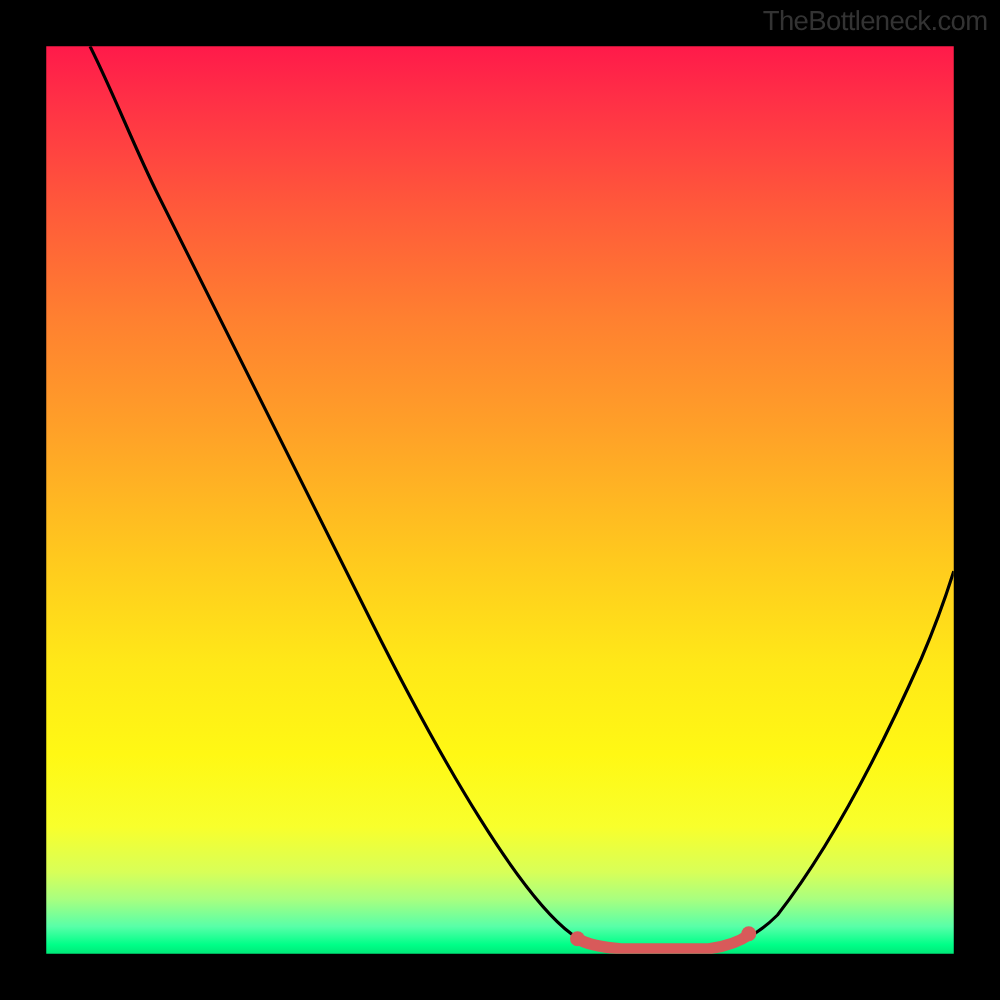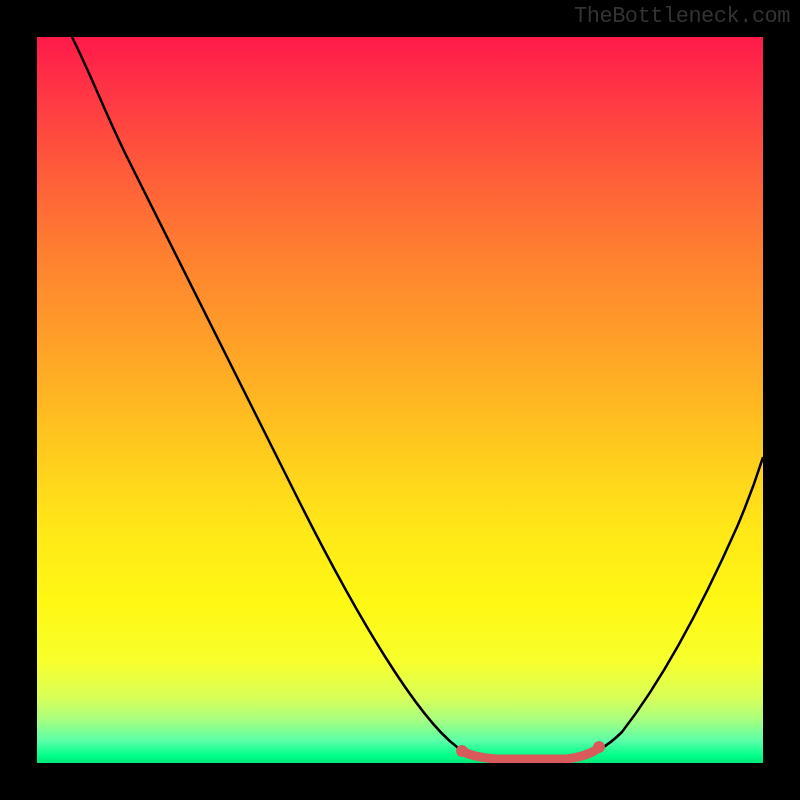--- a/index.html
+++ b/index.html
@@ -8,21 +8,20 @@
     background: #000;
     width: 800px;
     height: 800px;
     overflow: hidden;
     font-family: Arial, Helvetica, sans-serif;
   }
   .container {
     position: relative;
     width: 800px;
     height: 800px;
-    font-family: Liberation Mono, monospace;
   }
   .watermark {
     position: absolute;
     top: 4px;
     right: 10px;
     color: #333;
     font-size: 22px;
     font-weight: 500;
     z-index: 20;
     letter-spacing: -0.5px;

